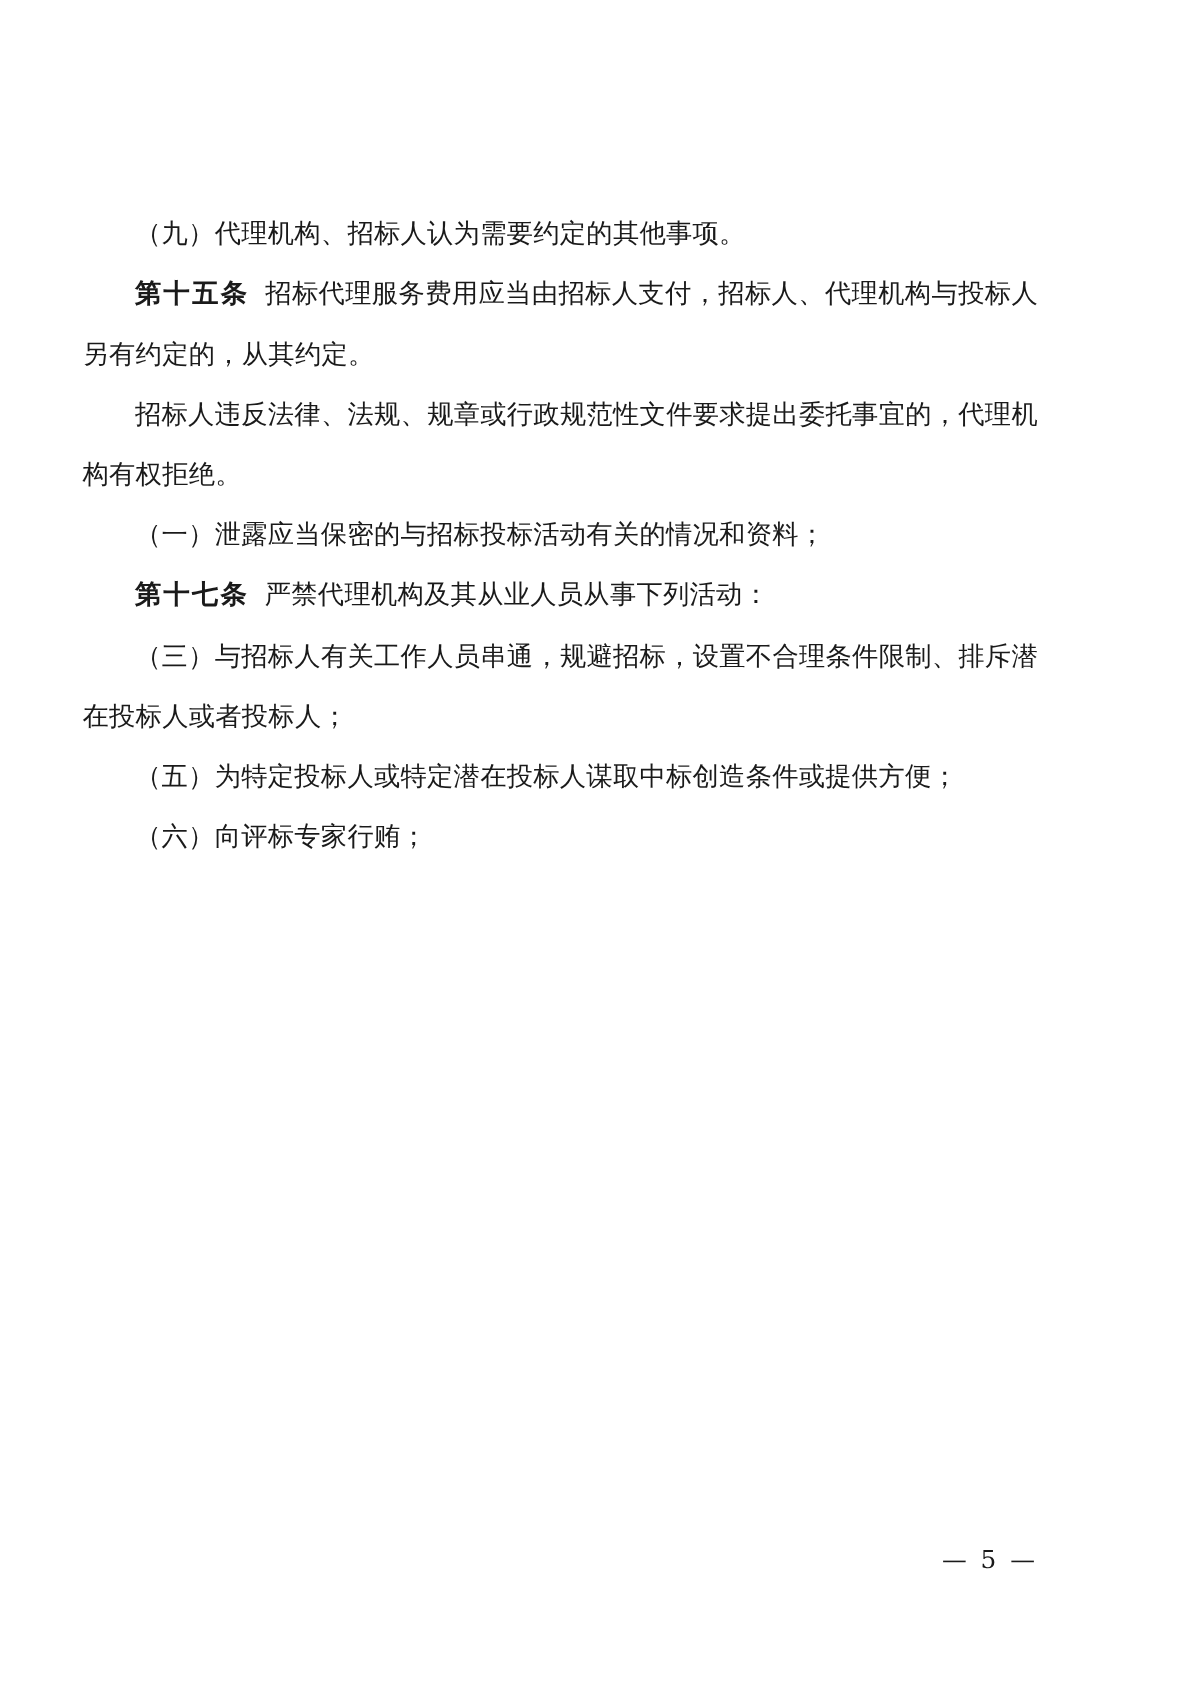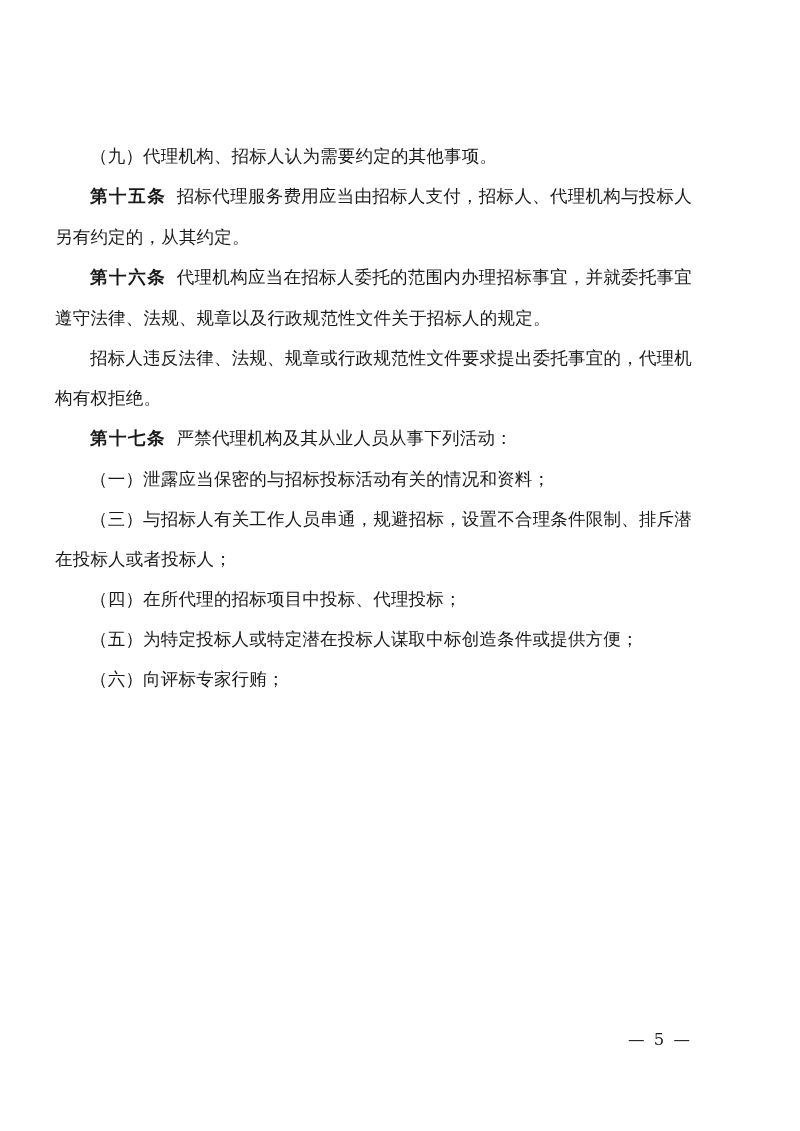--- a/index.html
+++ b/index.html
@@ -57,32 +57,30 @@
 <body>
 
 <div class="page">
   <div class="body-text">
 
     <p class="para"><span>（九）代理机构、招标人认为需要约定的其他事项。</span></p>
 
     <p class="para"><span class="art-num">第十五条</span><span class="art-gap"></span><span>招标代理服务费用应当由招标人支付，招标人、代理机构与投标人另有约定的，从其约定。</span></p>
 
 
-    <p class="para"><span class="art-num">第十六条</span><span class="art-gap"></span><span>代理机构应当在招标人委托的范围内办理招标事宜，并就委托事宜遵守法律、法规、规章以及行政规范性文件关于招标人的规定。</span></p>
 
     <p class="para"><span>招标人违反法律、法规、规章或行政规范性文件要求提出委托事宜的，代理机构有权拒绝。</span></p>
 
+    <p class="para"><span>（一）泄露应当保密的与招标投标活动有关的情况和资料；</span></p>
+
     <p class="para"><span class="art-num">第十七条</span><span class="art-gap"></span><span>严禁代理机构及其从业人员从事下列活动：</span></p>
-
-    <p class="para"><span>（一）泄露应当保密的与招标投标活动有关的情况和资料；</span></p>
 
 
     <p class="para"><span>（三）与招标人有关工作人员串通，规避招标，设置不合理条件限制、排斥潜在投标人或者投标人；</span></p>
 
-    <p class="para"><span>（四）在所代理的招标项目中投标、代理投标；</span></p>
 
     <p class="para"><span>（五）为特定投标人或特定潜在投标人谋取中标创造条件或提供方便；</span></p>
 
     <p class="para"><span>（六）向评标专家行贿；</span></p>
 
 
   </div>
 
   <div class="page-number">— 5 —</div>
 </div>

